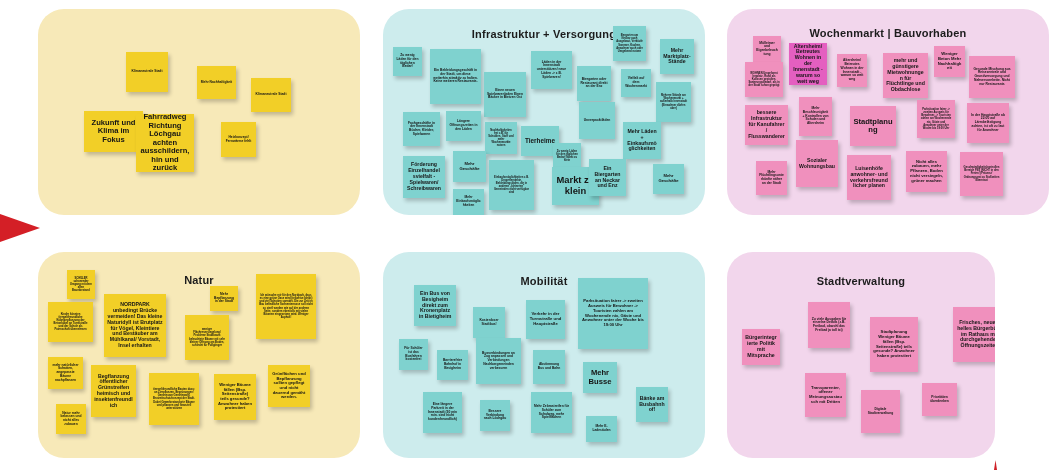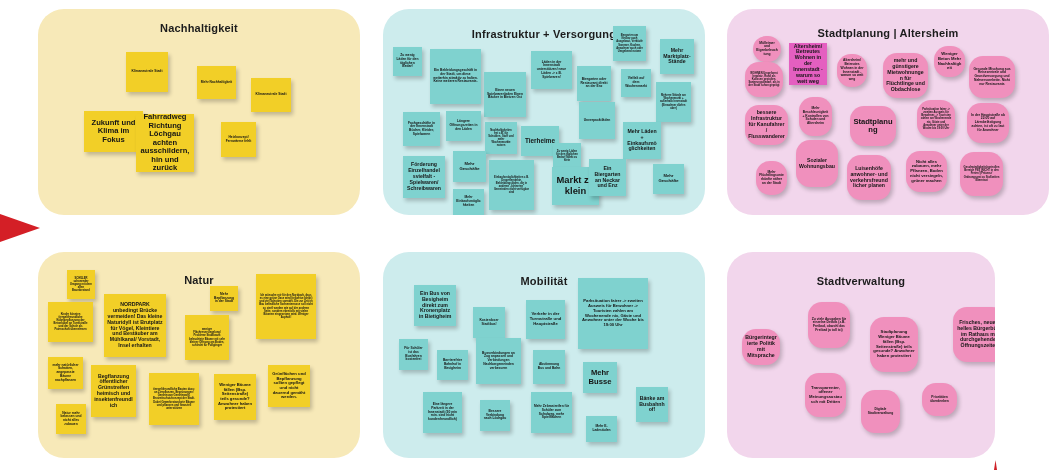--- a/index.html
+++ b/index.html
@@ -17,21 +17,21 @@
   .b-pink{background:#f2d6ec;}
 
   .note{position:absolute;box-sizing:border-box;
         display:flex;align-items:center;justify-content:center;
         text-align:center;color:#151515;font-weight:bold;
         line-height:1.12;padding:3px 3px;
         box-shadow:2px 3px 4px rgba(0,0,0,0.22);
         overflow:hidden;word-break:break-word;}
   .n-yellow{background:#f2cf27;}
   .n-teal{background:#7fd2cf;}
-  .n-pink{background:#f090bd;border-radius:14px;}
+  .n-pink{background:#f090bd;}
   .n-magenta{background:#e45fc0;}
 
   .redtri{position:absolute;width:0;height:0;}
   .redmark{position:absolute;background:#cf2027;}
 
   .tiny{font-size:2.7px;}
   .t3{font-size:3.3px;}
   .t4{font-size:4.2px;}
   .t5{font-size:5.2px;}
   .t6{font-size:6.4px;}
@@ -41,21 +41,20 @@
 </style>
 </head>
 <body>
 
 <div id="stage">
 
   <div class="redtri" style="left:0px;top:214px;border-top:14px solid transparent;border-bottom:14px solid transparent;border-left:40px solid #d41f26;"></div>
   <div class="redmark" style="left:994px;top:460px;width:3px;height:10px;clip-path:polygon(50% 0,100% 100%,0 100%);"></div>
 
   <div class="board b-yellow" style="left:38px;top:9px;width:322px;height:206px;">
-    <div class="title t11" style="top:13px;">Nachhaltigkeit</div>
     <div class="note n-yellow t3" style="left:88px;top:43px;width:42px;height:40px;">Klimaneutrale Stadt</div>
     <div class="note n-yellow t3" style="left:159px;top:57px;width:39px;height:33px;">Mehr Nachhaltigkeit</div>
     <div class="note n-yellow t3" style="left:213px;top:69px;width:40px;height:34px;">Klimaneutrale Stadt</div>
     <div class="note n-yellow t7" style="left:46px;top:102px;width:59px;height:41px;">Zukunft und Klima im Fokus</div>
     <div class="note n-yellow t7" style="left:98px;top:105px;width:58px;height:58px;">Fahrradweg Richtung Löchgau achten ausschildern, hin und zurück</div>
     <div class="note n-yellow t3" style="left:183px;top:113px;width:35px;height:35px;">Heizkonzept/ Fernwärme fehlt</div>
   </div>
 
   <div class="board b-teal" style="left:383px;top:9px;width:322px;height:206px;">
     <div class="title t11" style="top:19px;">Infrastruktur + Versorgung</div>
@@ -79,21 +78,21 @@
     <div class="note n-teal t5" style="left:20px;top:147px;width:42px;height:42px;">Förderung Einzelhandel svielfalt - Spielwaren/ Schreibwaren</div>
     <div class="note n-teal t4" style="left:70px;top:142px;width:33px;height:31px;">Mehr Geschäfte</div>
     <div class="note n-teal t3" style="left:70px;top:180px;width:31px;height:26px;">Mehr Einkaufsmöglichkeiten</div>
     <div class="note n-teal tiny" style="left:106px;top:151px;width:45px;height:50px;">Einkaufsmöglichkeiten z.B. Drogeriemärkte, Bekleidungsläden, die in anderen „kleineren" Gemeinden nicht verfügbar sind</div>
     <div class="note n-teal t9" style="left:169px;top:158px;width:47px;height:38px;">Markt zu klein</div>
     <div class="note n-teal t5" style="left:206px;top:150px;width:37px;height:37px;">Ein Biergarten an Neckar und Enz</div>
     <div class="note n-teal t4" style="left:270px;top:155px;width:31px;height:30px;">Mehr Geschäfte</div>
   </div>
 
   <div class="board b-pink" style="left:727px;top:9px;width:322px;height:206px;">
-    <div class="title t11" style="top:18px;">Stadtplanung | Altersheim</div>
+    <div class="title t11" style="top:18px;">Wochenmarkt | Bauvorhaben</div>
 
     <div class="note n-pink t3" style="left:26px;top:27px;width:28px;height:26px;">Mülleimer und Eigenbeleuchtung</div>
     <div class="note n-pink tiny" style="left:18px;top:53px;width:38px;height:35px;">WOHNEN Umgeformt Innplatz, Rand als Kulissen gestalten, Sanierungsbedarf, als in der Stadt schon geprägt</div>
     <div class="note n-magenta t5" style="left:62px;top:34px;width:38px;height:42px;">Altersheim/ Betreutes Wohnen in der Innenstadt - warum so weit weg</div>
     <div class="note n-pink t3" style="left:110px;top:45px;width:30px;height:33px;">Altersheim/ Betreutes Wohnen in der Innenstadt - warum so weit weg</div>
     <div class="note n-pink t5" style="left:156px;top:44px;width:45px;height:45px;">mehr und günstigere Mietwohnungen für Flüchtlinge und Obdachlose</div>
     <div class="note n-pink t4" style="left:207px;top:37px;width:31px;height:31px;">Weniger Beton Mehr Nachhaltigkeit</div>
     <div class="note n-pink t3" style="left:242px;top:47px;width:46px;height:42px;">Gesunde Mischung aus Reisezentrale und Grundversorgung und Nahversorekette. Nicht nur Restaurants</div>
     <div class="note n-pink t5" style="left:18px;top:96px;width:43px;height:40px;">bessere Infrastruktur für Kanufahrer / Flusswanderer</div>
     <div class="note n-pink t3" style="left:72px;top:88px;width:33px;height:39px;">Mehr Beschleunigkeit + Kontrollen von Schulen und Altersheim</div>

